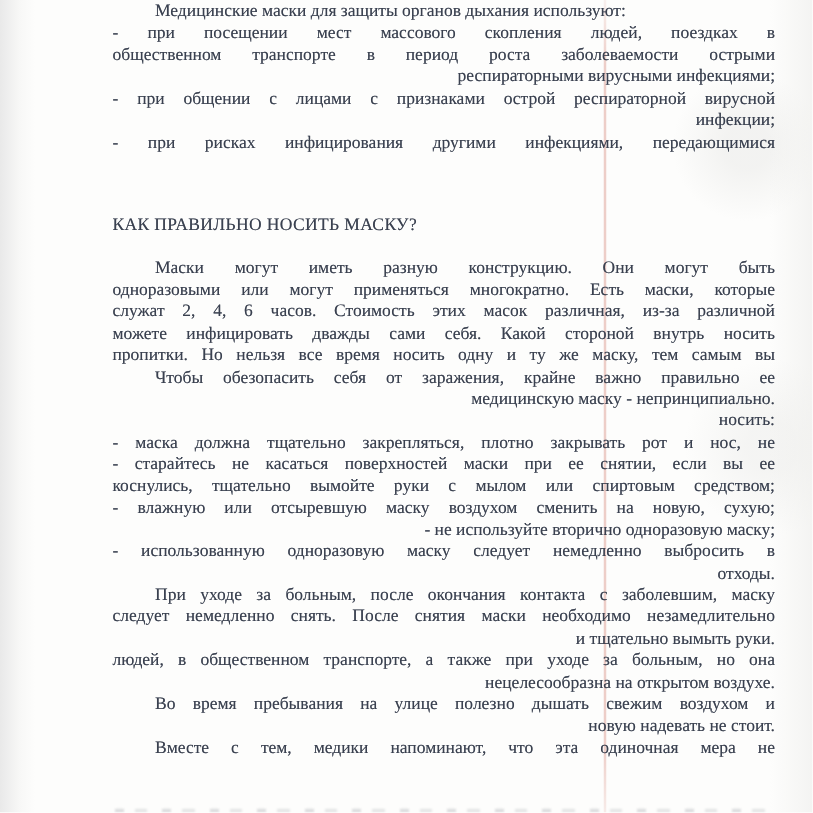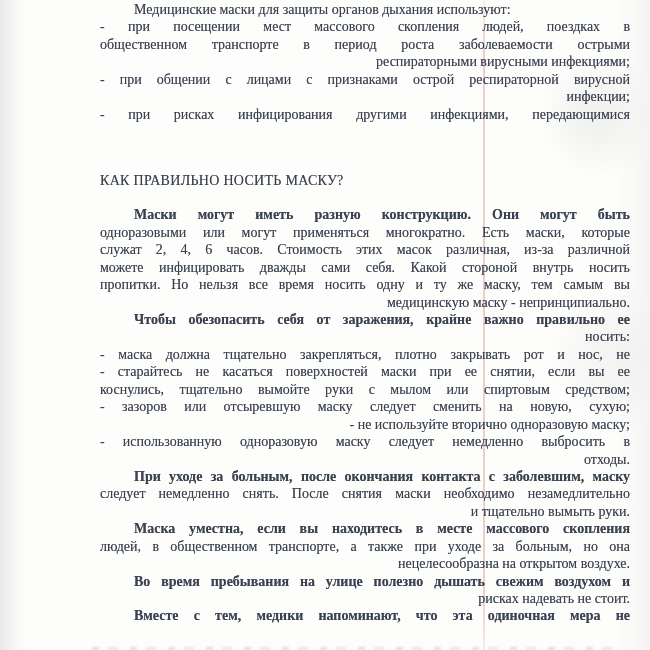--- a/index.html
+++ b/index.html
@@ -26,31 +26,31 @@
   .crease-line{
     position:absolute;top:0;bottom:0;left:483px;width:1.5px;
     background:linear-gradient(to bottom,
       rgba(224,167,157,0.15) 0%,
       var(--crease-color) 8%,
       var(--crease-color) 92%,
       rgba(224,167,157,0.2) 100%);
     pointer-events:none;
   }
   .text-column{
-    position:absolute;left:100px;top:1px;width:530px;
+    position:absolute;left:90px;top:1px;width:530px;
     color:var(--text-color);
     font-size:14px;
     text-shadow:0 0 0.5px rgba(58,65,80,0.55);
   }
   .line{
     height:17.45px;line-height:17.45px;
     white-space:normal;overflow:visible;
   }
   .line.justify{text-align:justify;text-align-last:justify;}
-  .line.indent-justify{text-align:justify;text-align-last:justify;text-indent:34px;font-weight:bold;}
+  .line.indent-justify{text-align:justify;text-align-last:justify;text-indent:34px;}
   .line.left{text-align:right;}
   .line.indent-left{text-align:left;text-indent:34px;}
   .line.heading{text-align:left;letter-spacing:0.3px;margin-top:31px;}
   .line.spacer{}
   .page-cutoff-artifact{
     position:absolute;left:92px;right:34px;bottom:0;height:3px;
     background:repeating-linear-gradient(90deg,
       rgba(58,65,80,0.30) 0 7px, rgba(58,65,80,0) 7px 16px,
       rgba(58,65,80,0.22) 16px 26px, rgba(58,65,80,0) 26px 38px);
     filter:blur(0.8px);
@@ -72,34 +72,33 @@
       <div class="line left">инфекции;</div>
       <div class="line justify">- при рисках инфицирования другими инфекциями, передающимися</div>
       <div class="line spacer"></div>
       <div class="line heading">КАК ПРАВИЛЬНО НОСИТЬ МАСКУ?</div>
       <div class="line spacer"></div>
       <div class="line indent-justify">Маски могут иметь разную конструкцию. Они могут быть</div>
       <div class="line justify">одноразовыми или могут применяться многократно. Есть маски, которые</div>
       <div class="line justify">служат 2, 4, 6 часов. Стоимость этих масок различная, из-за различной</div>
       <div class="line justify">можете инфицировать дважды сами себя. Какой стороной внутрь носить</div>
       <div class="line justify">пропитки. Но нельзя все время носить одну и ту же маску, тем самым вы</div>
+      <div class="line indent-justify">Чтобы обезопасить себя от заражения, крайне важно правильно ее</div>
       <div class="line left">медицинскую маску - непринципиально.</div>
-      <div class="line indent-justify">Чтобы обезопасить себя от заражения, крайне важно правильно ее</div>
       <div class="line left">носить:</div>
       <div class="line justify">- маска должна тщательно закрепляться, плотно закрывать рот и нос, не</div>
       <div class="line justify">- старайтесь не касаться поверхностей маски при ее снятии, если вы ее</div>
       <div class="line justify">коснулись, тщательно вымойте руки с мылом или спиртовым средством;</div>
-      <div class="line justify">- зазоров или отсыревшую маску следует сменить на новую, сухую;</div>
+      <div class="line justify">- влажную или отсыревшую маску воздухом сменить на новую, сухую;</div>
       <div class="line left">- не используйте вторично одноразовую маску;</div>
       <div class="line justify">- использованную одноразовую маску следует немедленно выбросить в</div>
       <div class="line left">отходы.</div>
       <div class="line indent-justify">При уходе за больным, после окончания контакта с заболевшим, маску</div>
       <div class="line justify">следует немедленно снять. После снятия маски необходимо незамедлительно</div>
       <div class="line left">и тщательно вымыть руки.</div>
-      <div class="line indent-justify">Маска уместна, если вы находитесь в месте массового скопления</div>
       <div class="line justify">людей, в общественном транспорте, а также при уходе за больным, но она</div>
       <div class="line left">нецелесообразна на открытом воздухе.</div>
       <div class="line indent-justify">Во время пребывания на улице полезно дышать свежим воздухом и</div>
-      <div class="line left">рисках надевать не стоит.</div>
+      <div class="line left">новую надевать не стоит.</div>
       <div class="line indent-justify">Вместе с тем, медики напоминают, что эта одиночная мера не</div>
     </div>
   <div class="page-cutoff-artifact"></div>
 </div>
 
 </body></html>

